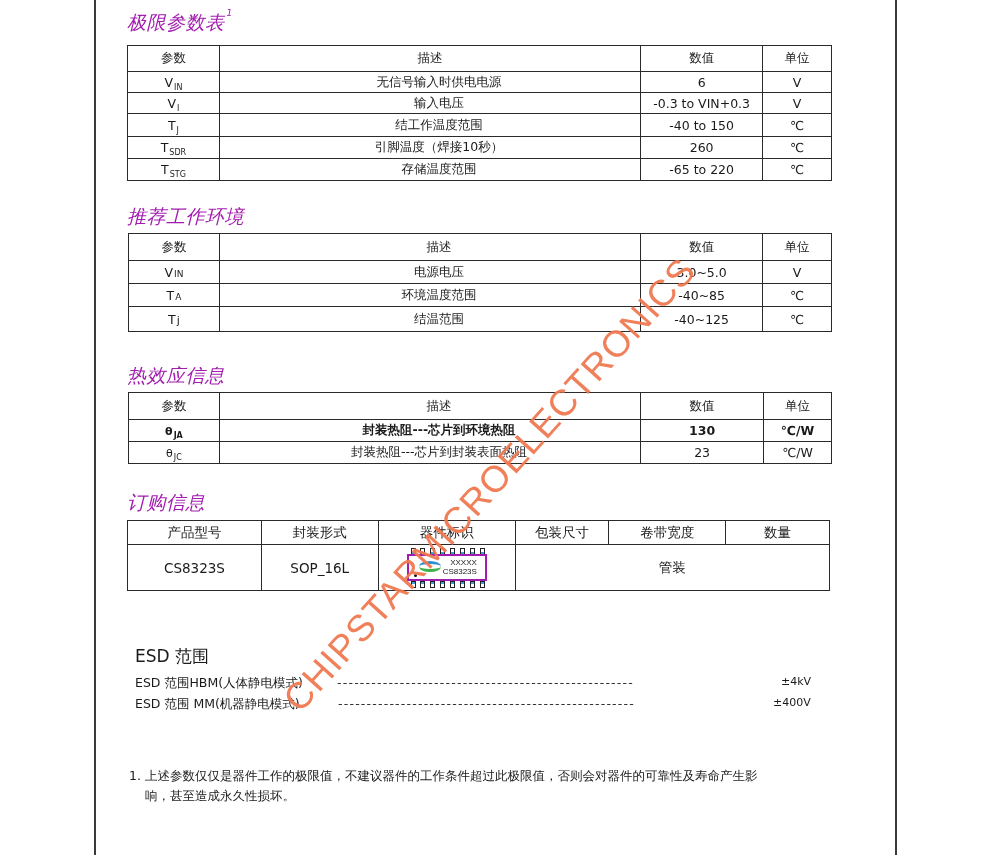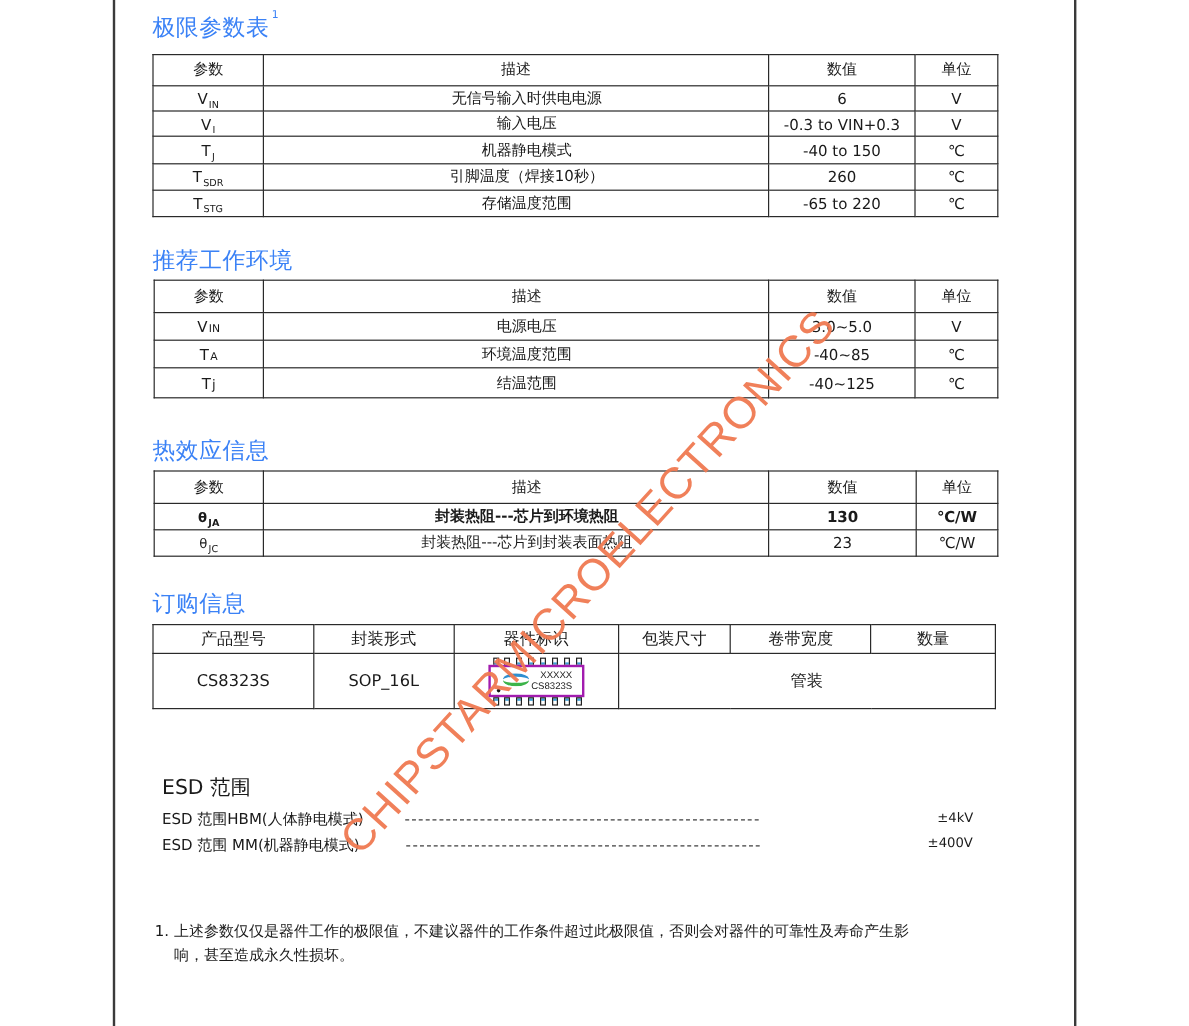--- a/index.html
+++ b/index.html
@@ -1,20 +1,20 @@
 <!DOCTYPE html>
 <html><head>
 <meta charset="utf-8">
 <style>
   html, body { margin:0; padding:0; background:#ffffff; }
   body { width:991px; height:855px; position:relative; overflow:hidden;
          font-family:"DejaVu Sans", "Liberation Sans", sans-serif; color:#1a1a1a; }
   .page-border-left { position:absolute; left:94px; top:0; width:2px; height:855px; background:#3a3a3a; }
   .page-border-right { position:absolute; left:895px; top:0; width:2px; height:855px; background:#3a3a3a; }
-  .section-title { position:absolute; left:127px; font-size:19px; letter-spacing:0.5px; color:#3b82f6; }
+  .section-title { position:absolute; left:127px; font-size:19px; letter-spacing:0.5px; color:#a21caf;font-style:italic; }
   .section-title sup { font-size:9px; vertical-align:top; position:relative; top:-2px; margin-left:2px; }
   table.spec { position:absolute; border-collapse:collapse; font-size:12.5px; }
   table.spec td { border:1.5px solid #2a2a2a; padding:0; height:20px; }
   table.spec .c { text-align:center; }
   table.spec .l { text-align:center; padding-left:18px; }
   .sub { font-size:8px; position:relative; top:3px; margin-left:1px; }
   .esd-title { position:absolute; left:135px; top:645px; font-size:17px; }
   .esd-row { position:absolute; left:135px; font-size:12.5px; white-space:nowrap; }
   .esd-dash { position:absolute; font-size:12.5px; letter-spacing:1.2px; color:#333; white-space:nowrap; overflow:hidden; }
   .esd-val { position:absolute; font-size:11px; }
@@ -64,21 +64,21 @@
     <td class="c">V</td>
   </tr>
   <tr style="height:21px;">
     <td class="c"><span>V</span><span class="sub">I</span></td>
     <td class="l">输入电压</td>
     <td class="c">-0.3 to VIN+0.3</td>
     <td class="c">V</td>
   </tr>
   <tr style="height:23px;">
     <td class="c"><span>T</span><span class="sub">J</span></td>
-    <td class="l">机器静电模式</td>
+    <td class="l">结工作温度范围</td>
     <td class="c">-40 to 150</td>
     <td class="c">℃</td>
   </tr>
   <tr style="height:22px;">
     <td class="c"><span>T</span><span class="sub">SDR</span></td>
     <td class="l">引脚温度（焊接10秒）</td>
     <td class="c">260</td>
     <td class="c">℃</td>
   </tr>
   <tr style="height:22px;">

